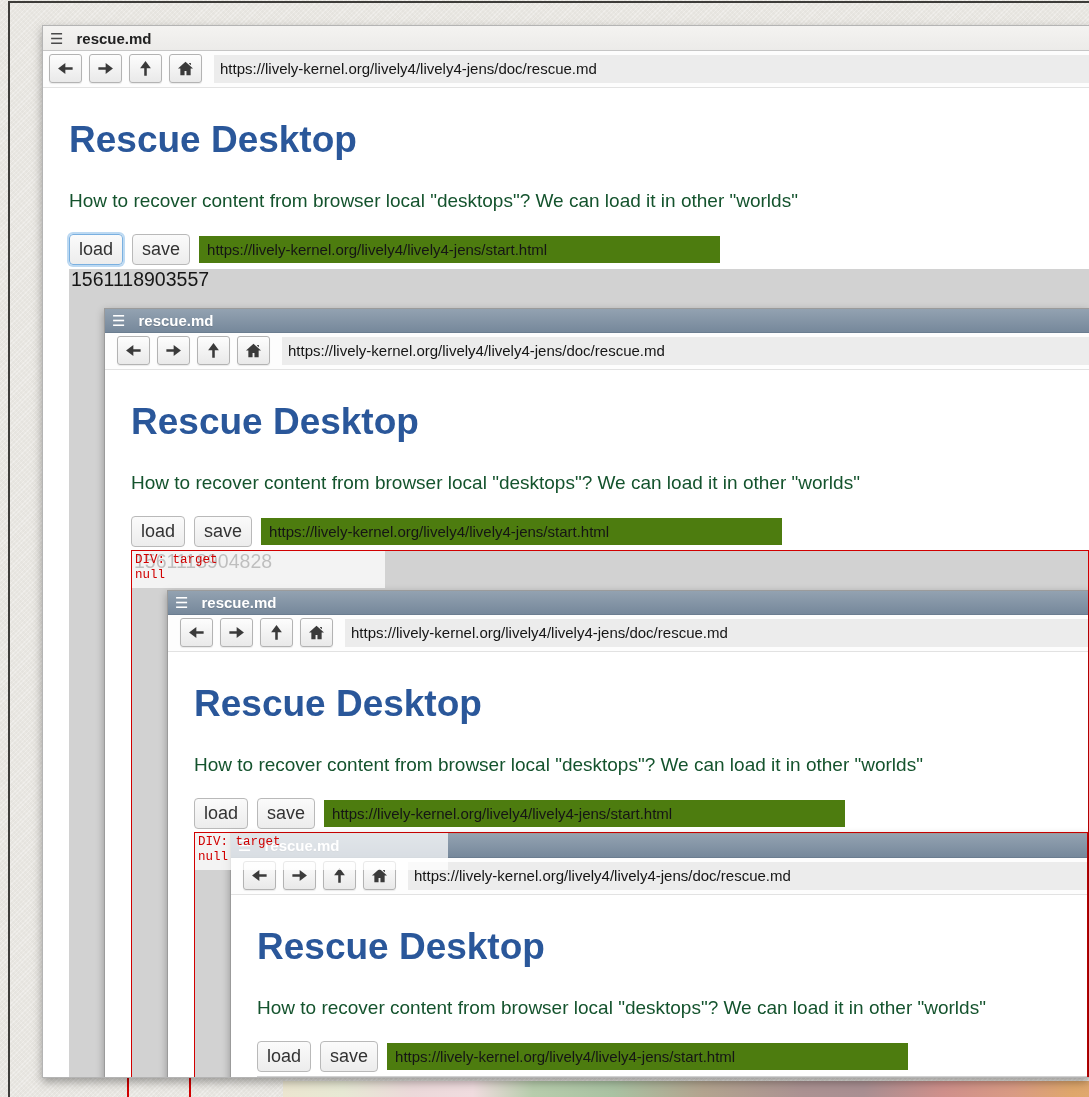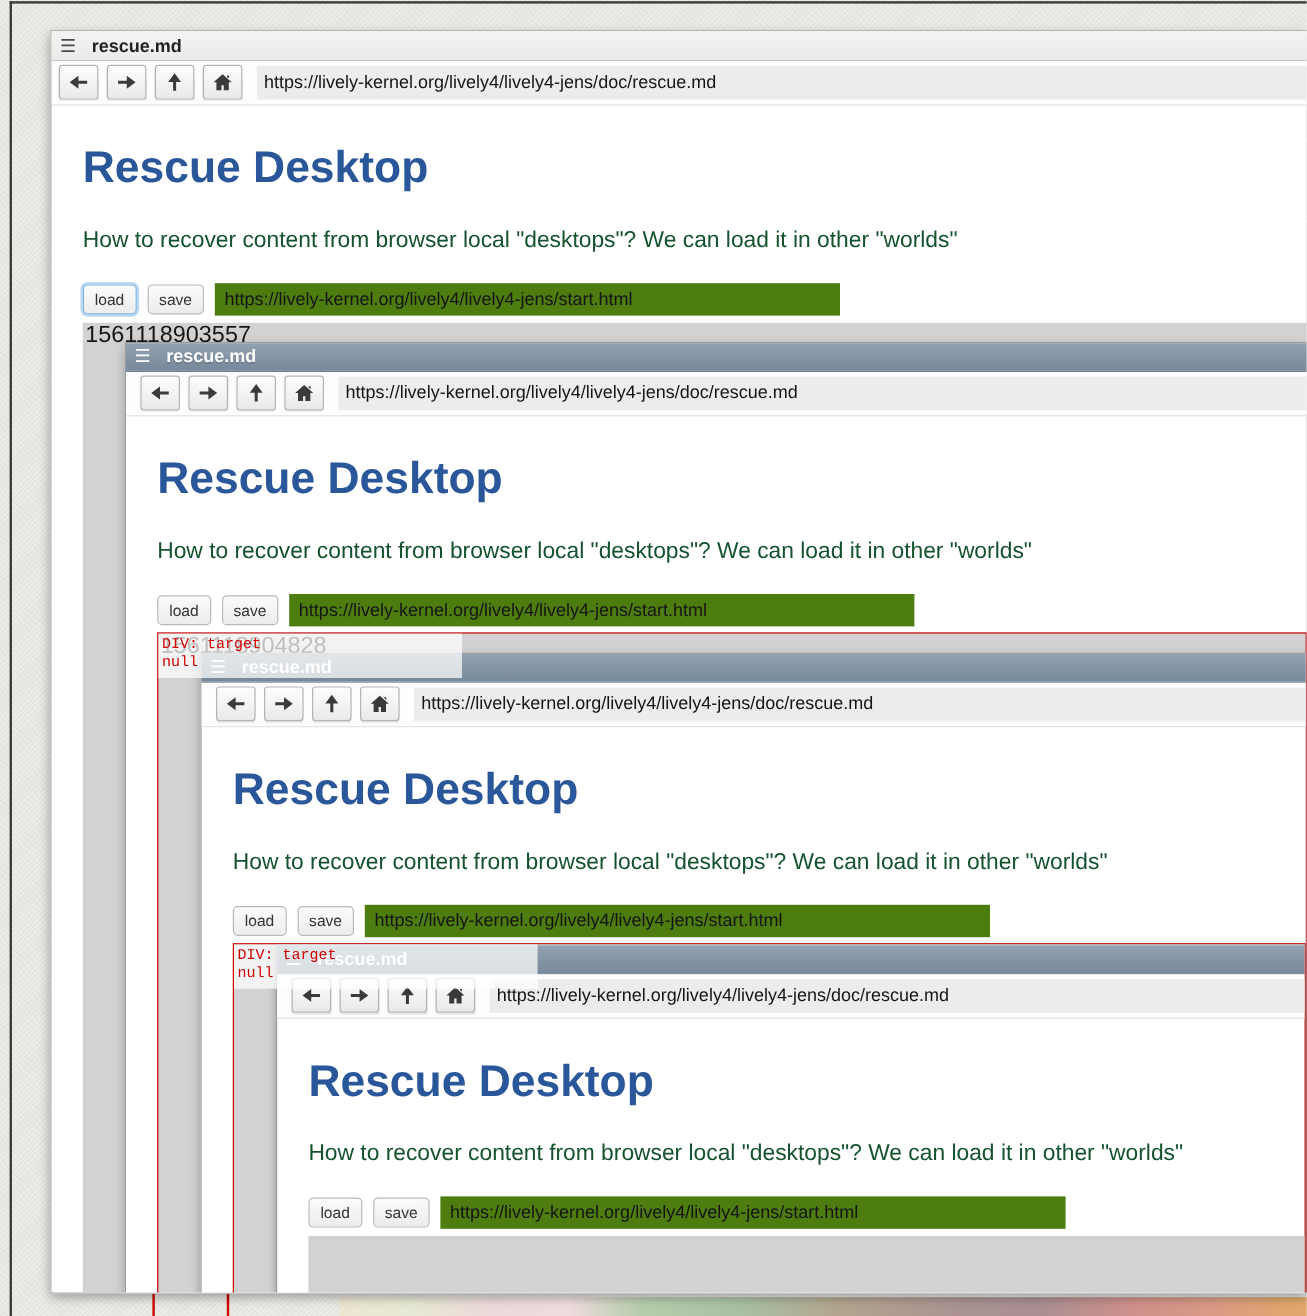--- a/index.html
+++ b/index.html
@@ -48,30 +48,30 @@
     box-shadow:0 1px 1px rgba(0,0,0,0.08);padding:0;cursor:pointer;}
   .navbtn svg{display:block;}
   .urlfield{flex:1;height:28px;background:#ececec;border:none;outline:none;margin-left:5px;
     font-family:inherit;font-size:15px;color:#151515;padding:0 6px;min-width:0;}
 
   .content{padding:32px 0 0 26px;}
   .window.nested .content{padding-left:26px;}
   .heading{margin:0;font-size:37px;line-height:40px;font-weight:bold;color:#2a579a;}
   .desc{margin:30px 0 0 0;font-size:19px;line-height:22px;color:#14532d;}
   .btnrow{margin-top:22px;display:flex;align-items:center;gap:9px;height:31px;}
-  .btn{font-family:inherit;font-size:13px;color:#333;padding:4px 9px;cursor:pointer;
+  .btn{font-family:inherit;font-size:18px;color:#333;padding:4px 9px;cursor:pointer;
     background:linear-gradient(#fbfbfb,#ececec);border:1px solid #b9b9b9;border-radius:4px;}
   .btn.focused{border-color:#7ab0e0;box-shadow:0 0 0 2px #bcd9f2;}
   .urlinput{width:505px;height:27px;background:#4d7c0f;border:none;outline:none;
     font-family:inherit;font-size:15px;color:#151515;padding:0 8px;}
 
   .iframe-wrap{margin-top:4px;background:#d2d2d2;position:relative;}
   .iframe-wrap.red{margin-top:3px;border:1px solid #d10000;}
   .iframe-wrap.tail{min-height:240px;}
-  .stamp{height:16px;line-height:21px;font-size:19.5px;color:#161616;padding-left:2px;
+  .stamp{height:39px;line-height:21px;font-size:19.5px;color:#161616;padding-left:2px;
     white-space:nowrap;}
   .probe-overlay{position:absolute;left:0;top:0;width:253px;height:37px;z-index:6;
     background:rgba(255,255,255,0.72);box-sizing:border-box;padding:2px 12px 0 3px;
     font-family:"Liberation Mono","DejaVu Sans Mono",monospace;font-size:12.5px;
     line-height:15px;color:#d10000;}
 </style>
 </head>
 <body>
 
 <div class="frame-line"></div>

